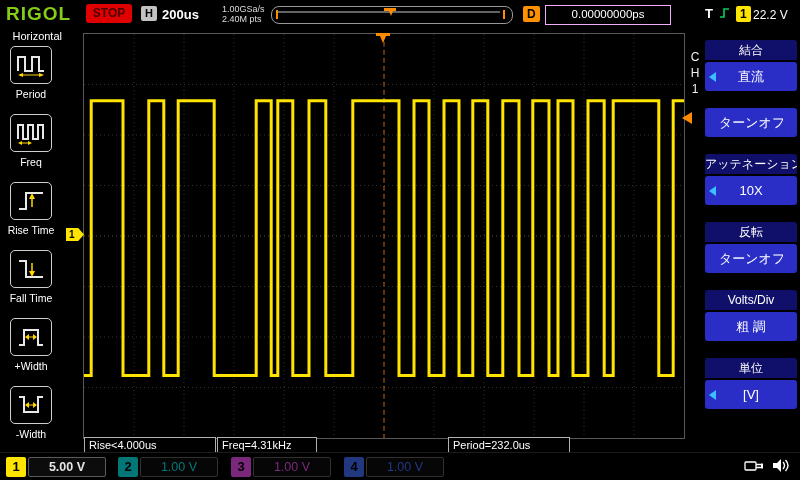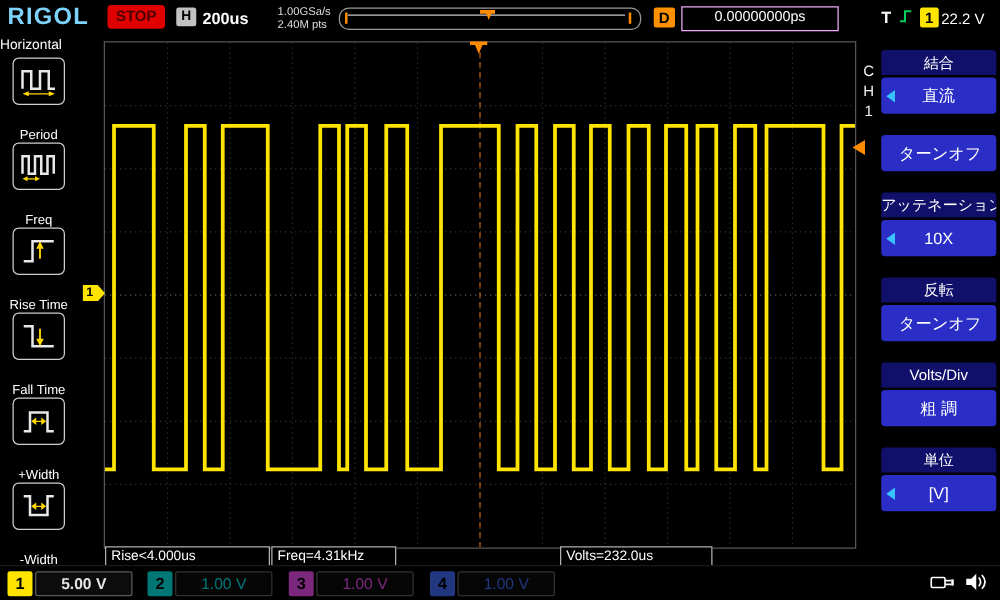--- a/index.html
+++ b/index.html
@@ -2,46 +2,46 @@
 <html><head>
 <meta charset="utf-8">
 <style>
   html,body{margin:0;padding:0;overflow:hidden}
   body{width:800px;height:480px;background:#000;position:relative;
        font-family:"Liberation Sans",sans-serif;color:#fff;font-size:12px}
   .abs{position:absolute}
 
   
   .topbar{position:absolute;left:0;top:0;width:800px;height:28px;background:#000}
-  .logo{position:absolute;left:6px;top:3px;font-size:19px;font-weight:bold;color:#7dd3fc;letter-spacing:1px}
+  .logo{position:absolute;left:6px;top:3px;font-size:19px;font-weight:bold;color:#84cc16;letter-spacing:1px}
   .stop-badge{position:absolute;left:86px;top:4px;width:46px;height:19px;background:#e00000;color:#4a0000;
               font-weight:bold;font-size:12px;text-align:center;line-height:19px;border-radius:3px}
   .h-badge{position:absolute;left:141px;top:6px;height:15px;padding:0 4px;background:#c2c2c2;color:#000;
            font-weight:bold;font-size:11px;line-height:15px;border-radius:2px}
   .timebase{position:absolute;left:162px;top:7px;font-size:13px;font-weight:bold}
   .srate{position:absolute;left:222px;top:4px;font-size:9px;line-height:10px;color:#ddd}
   .preview{position:absolute;left:271px;top:6px;width:240px;height:16px;border:1px solid #989898;border-radius:8px}
   .preview svg{position:absolute;left:2px;top:1px}
   .d-badge{position:absolute;left:523px;top:6px;height:16px;padding:0 4px;background:#ff9000;color:#000;
            font-weight:bold;font-size:12px;line-height:16px;border-radius:2px}
   .delay-box{position:absolute;left:545px;top:5px;width:124px;height:18px;border:1px solid #f0abfc;
              font-size:11.5px;line-height:16px;text-align:center}
   .t-label{position:absolute;left:705px;top:6px;font-size:13px;font-weight:bold}
   .t-edge{position:absolute;left:719px;top:7px}
   .t-src{position:absolute;left:736px;top:6px;height:16px;padding:0 4px;background:#ffe400;color:#000;
          font-weight:bold;font-size:12px;line-height:16px;border-radius:2px}
   .t-level{position:absolute;left:753px;top:8px;font-size:12px}
 
   
   .sidebar{position:absolute;left:0;top:28px;width:62px;height:424px}
-  .sidebar-title{position:absolute;top:2px;width:62px;text-align:left;font-size:11px}
+  .sidebar-title{position:absolute;top:2px;width:62px;text-align:right;font-size:11px}
   .sb-item{position:absolute;width:62px;height:64px;text-align:center}
   .sb-icon{margin:0 auto;width:40px;height:36px;border:1px solid #cfcfcf;border-radius:5px;background:#000;
            display:flex;align-items:center;justify-content:center}
-  .sb-label{font-size:10.5px;margin-top:18px;white-space:nowrap}
+  .sb-label{font-size:10.5px;margin-top:4px;white-space:nowrap}
 
   
   .display{position:absolute;left:62px;top:28px;width:624px;height:427px;background:#000}
   .graticule{position:absolute;left:21px;top:5px;width:602px;height:406px;border:1px solid #585858;box-sizing:border-box}
   .trig-pos{position:absolute;left:314px;top:5px}
   .ch-marker{position:absolute;left:4px;top:200px;width:18px;height:13px;background:#ffe400;color:#000;
              clip-path:polygon(0 0,68% 0,100% 50%,68% 100%,0 100%);
              font-size:10px;font-weight:bold;line-height:13px;padding-left:3px;box-sizing:border-box}
   .trig-level{position:absolute;left:620px;top:84px;width:0;height:0;
               border-top:6px solid transparent;border-bottom:6px solid transparent;border-right:10px solid #ff8c00}
@@ -201,21 +201,21 @@
   <span class="trig-pos">
     <svg width="14" height="11">
         <polygon points="0,0 14,0 14,3 10,3 7,10 4,3 0,3" fill="#ff8c00"></polygon>
       </svg>
   </span>
   <div class="ch-marker">1</div>
   <div class="trig-level"></div>
 
   <span class="meas" style="left:22px;width:132px">Rise&lt;4.000us</span>
   <span class="meas" style="left:155px;width:100px">Freq=4.31kHz</span>
-  <span class="meas" style="left:386px;width:122px">Volts=232.0us</span>
+  <span class="meas" style="left:386px;width:122px">Period=232.0us</span>
 </div>
 
 <div class="menu">
   <div class="menu-ch">CH1</div>
   <div class="menu-items">
 
     <div class="menu-item">
       <div class="menu-title">結合</div>
       <div class="menu-value">
         <span class="arrow-wrap">

